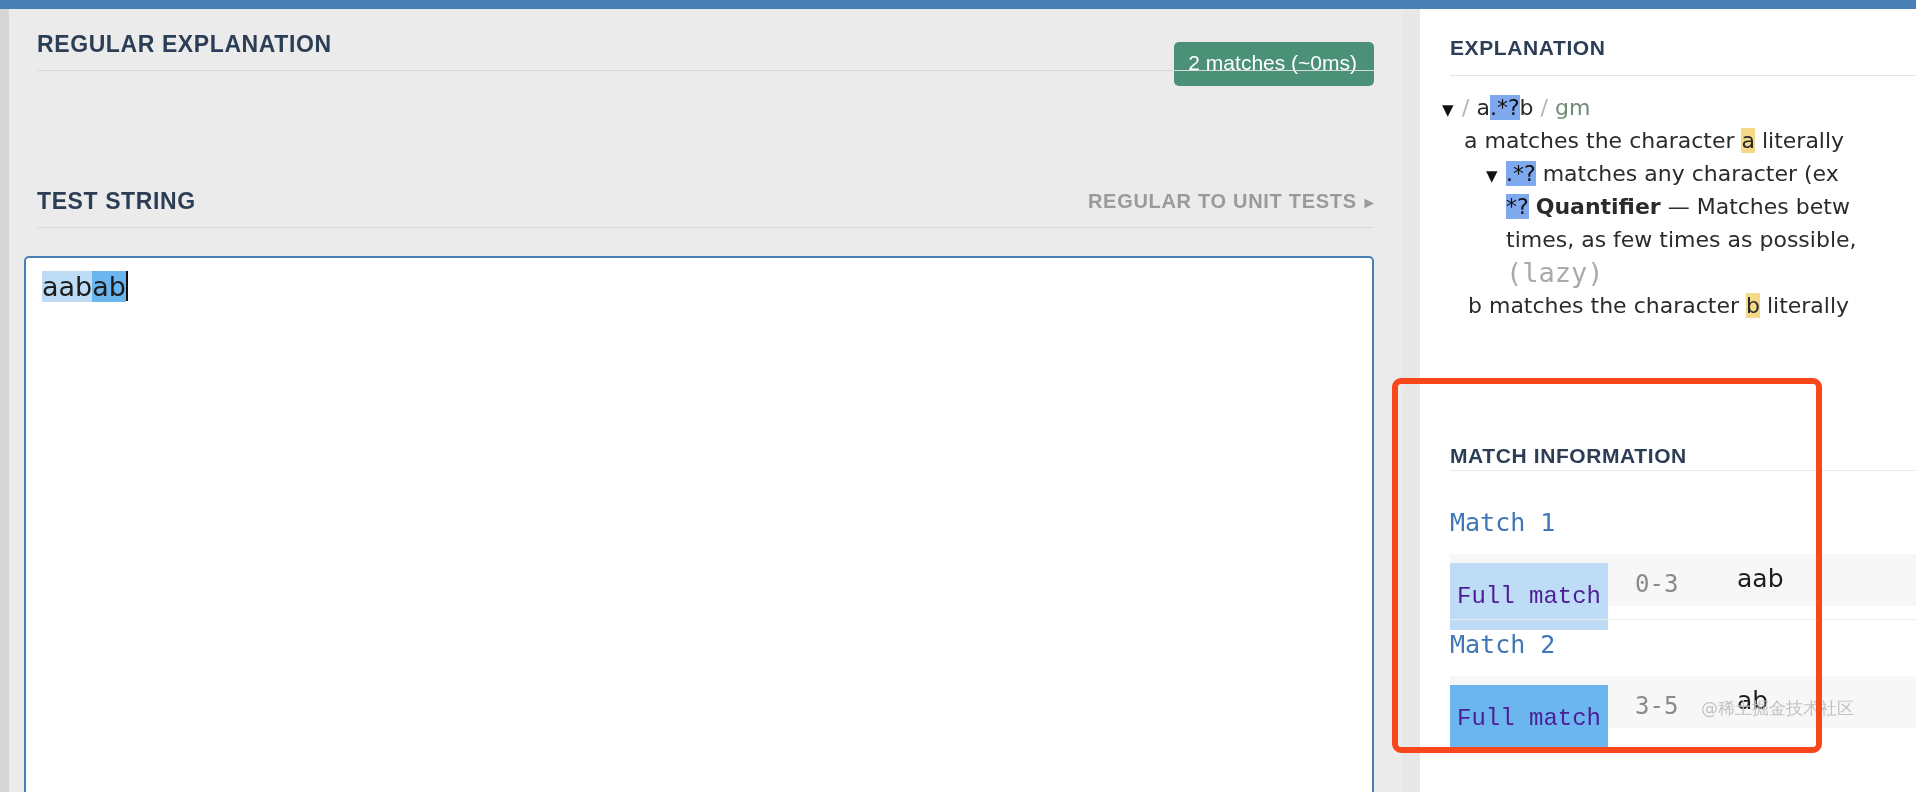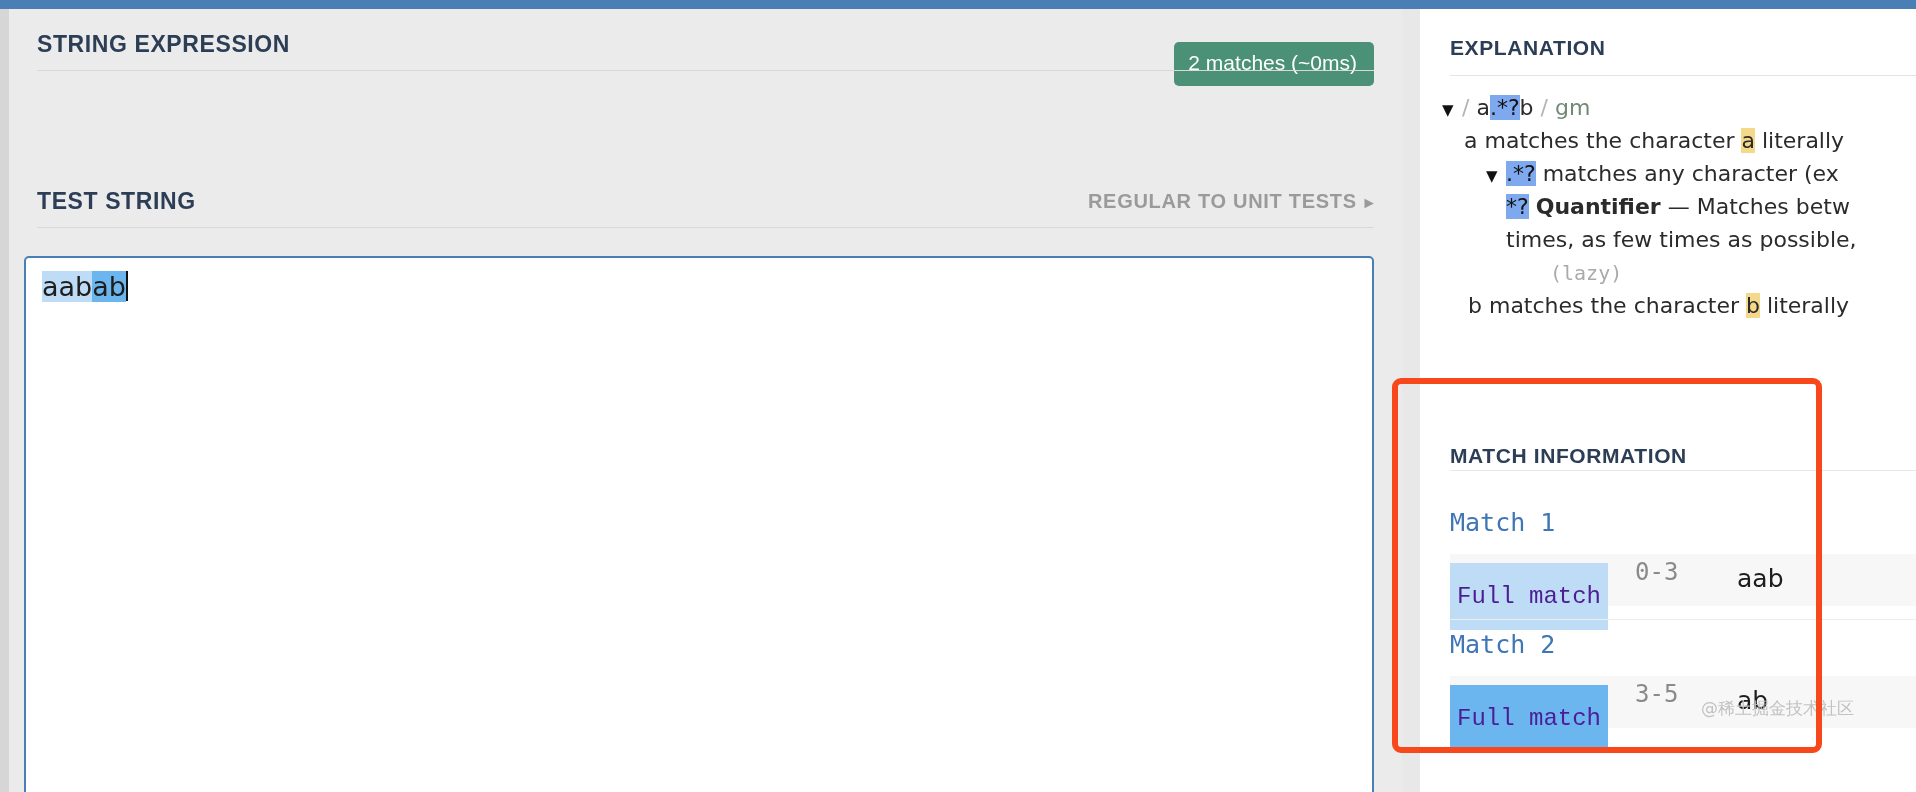--- a/index.html
+++ b/index.html
@@ -216,21 +216,21 @@
   .fm-chip {
     position: absolute; left: 0; top: 9px;
     font-family: Liberation Mono, monospace;
     font-size: 24px;
     padding: 20px 7px;
     color: #4c1d95;
   }
   .fm-chip.light { background: #bfdcf7; }
   .fm-chip.dark  { background: #6cb6f0; }
   .fm-range {
-    position: absolute; top: 4px;
+    position: absolute; top: 16px;
     font-family: "DejaVu Sans Mono", monospace;
     font-size: 24px;
     color: #8a8a8a;
   }
   .fm-value {
     position: absolute; top: 10px;
     font-family: "DejaVu Sans", sans-serif;
     font-size: 25px;
     color: #1d1d1d;
   }
@@ -259,21 +259,21 @@
 <body>
 
 <div id="root">
 
   <div class="topbar"></div>
   <div class="left-gutter"></div>
 
   <div class="main-panel">
 
     <div class="section-head">
-      <div class="section-title">STRING EXPRESSION</div>
+      <div class="section-title">REGULAR EXPLANATION</div>
       <div class="match-badge">2 matches (~0ms)</div>
       <div class="section-rule"></div>
     </div>
 
 
     <div class="ts-head">
       <div class="ts-title">TEST STRING</div>
       <div class="ts-switch">
         <span>REGULAR TO UNIT TESTS</span><span class="caret">▸</span>
       </div>
@@ -314,21 +314,21 @@
       <div class="expl-row" style="padding-left:86px;">
         <span class="code-hl">*?</span>
         <span class="bold">Quantifier</span><span> — Matches betw</span>
       </div>
 
       <div class="expl-row" style="padding-left:86px;">
         <span>times, as few times as possible,</span>
       </div>
 
       <div class="expl-row" style="padding-left:86px;">
-        <span class="gray-code" style="font-family:'DejaVu Sans Mono',monospace;font-size:20px;margin-left:44px;">(lazy)</span>
+        <span class="gray-code" style="font-family:'DejaVu Sans Mono',monospace;font-size:27px;">(lazy)</span>
       </div>
 
       <div class="expl-row" style="padding-left:48px;">
         <span>b</span><span> matches the character </span><span class="yellow-hl">b</span><span> literally</span>
       </div>
     </div>
 
     <div class="mi-card">
       <div class="side-title mi-title">MATCH INFORMATION</div>
       <div class="mi-rule"></div>

